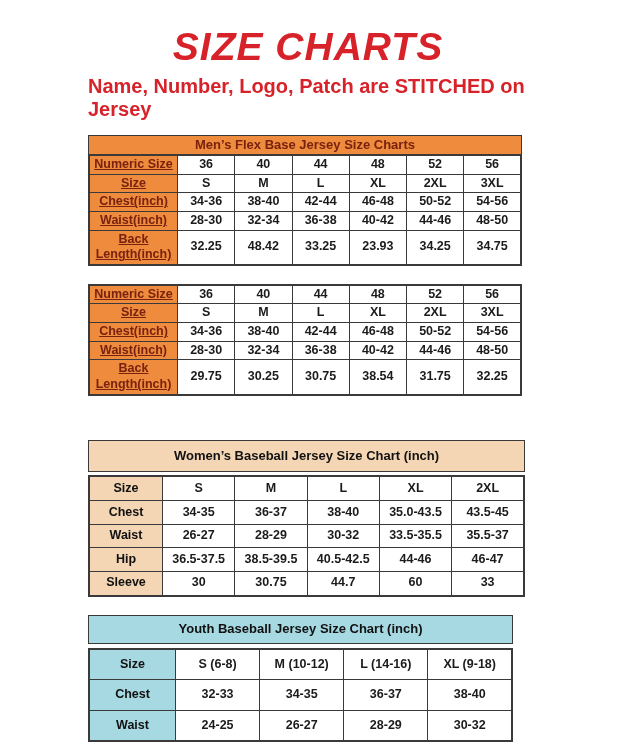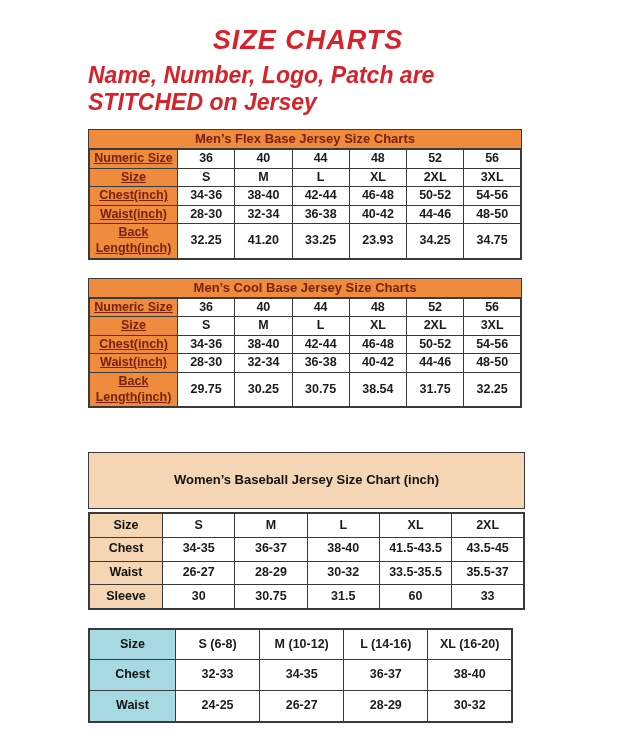--- a/index.html
+++ b/index.html
@@ -18,32 +18,31 @@
     font-family:"Liberation Sans","DejaVu Sans",sans-serif;
     overflow:hidden;
   }
   .content{
     width:440px;
     margin:26px 0 0 88px;
   }
   .page-title{
     margin:0 0 6px 0;
     text-align:center;
-    font-size:27px;
+    font-size:39px;
     font-weight:bold;
     font-style:italic;
     letter-spacing:1px;
     color:var(--red);
     line-height:1.1;
   }
   .page-subtitle{
     margin:0 0 13px 0;
-    font-size:23px;
+    font-size:20px;
     font-weight:bold;
-    font-style:italic;
     color:var(--red);
     line-height:1.18;
   }
   .chart{margin:0 0 18px 0;}
   .chart-header{
     border:1px solid var(--border);
     text-align:center;
     font-weight:bold;
     font-size:13px;
     padding:2px 0;
@@ -79,21 +78,21 @@
     background:var(--orange);
     color:var(--orange-text);
     width:85px;
     text-decoration:underline;
   }
   
   .theme-peach{width:437px;}
   .theme-peach .chart-header{
     background:var(--peach);
     color:#111;
-    padding:20px 0;
+    padding:8px 0;
     margin-bottom:3px;
     margin-top:44px;
   }
   .theme-peach td{padding:3.5px 1px;}
   .theme-peach td.label-cell{
     background:var(--peach);
     color:#111;
     width:70px;
   }
   
@@ -156,32 +155,31 @@
             <td>28-30</td>
             <td>32-34</td>
             <td>36-38</td>
             <td>40-42</td>
             <td>44-46</td>
             <td>48-50</td>
           </tr>
           <tr>
             <td class="label-cell">Back Length(inch)</td>
             <td>32.25</td>
-            <td>41.20</td>
+            <td>48.42</td>
             <td>33.25</td>
             <td>23.93</td>
             <td>34.25</td>
             <td>34.75</td>
           </tr>
         </tbody>
       </table>
   </section>
 
   <section class="chart theme-orange">
-    <div class="chart-header">Men’s Cool Base Jersey Size Charts</div>
     <table>
         <tbody>
           <tr>
             <td class="label-cell">Numeric Size</td>
             <td>36</td>
             <td>40</td>
             <td>44</td>
             <td>48</td>
             <td>52</td>
             <td>56</td>
@@ -236,52 +234,61 @@
             <td>M</td>
             <td>L</td>
             <td>XL</td>
             <td>2XL</td>
           </tr>
           <tr>
             <td class="label-cell">Chest</td>
             <td>34-35</td>
             <td>36-37</td>
             <td>38-40</td>
-            <td>41.5-43.5</td>
+            <td>35.0-43.5</td>
             <td>43.5-45</td>
           </tr>
           <tr>
             <td class="label-cell">Waist</td>
             <td>26-27</td>
             <td>28-29</td>
             <td>30-32</td>
             <td>33.5-35.5</td>
             <td>35.5-37</td>
           </tr>
           <tr>
+            <td class="label-cell">Hip</td>
+            <td>36.5-37.5</td>
+            <td>38.5-39.5</td>
+            <td>40.5-42.5</td>
+            <td>44-46</td>
+            <td>46-47</td>
+          </tr>
+          <tr>
             <td class="label-cell">Sleeve</td>
             <td>30</td>
             <td>30.75</td>
-            <td>31.5</td>
+            <td>44.7</td>
             <td>60</td>
             <td>33</td>
           </tr>
         </tbody>
       </table>
   </section>
 
   <section class="chart theme-blue">
+    <div class="chart-header">Youth Baseball Jersey Size Chart (inch)</div>
     <table>
         <tbody>
           <tr>
             <td class="label-cell">Size</td>
             <td>S (6-8)</td>
             <td>M (10-12)</td>
             <td>L (14-16)</td>
-            <td>XL (16-20)</td>
+            <td>XL (9-18)</td>
           </tr>
           <tr>
             <td class="label-cell">Chest</td>
             <td>32-33</td>
             <td>34-35</td>
             <td>36-37</td>
             <td>38-40</td>
           </tr>
           <tr>
             <td class="label-cell">Waist</td>

